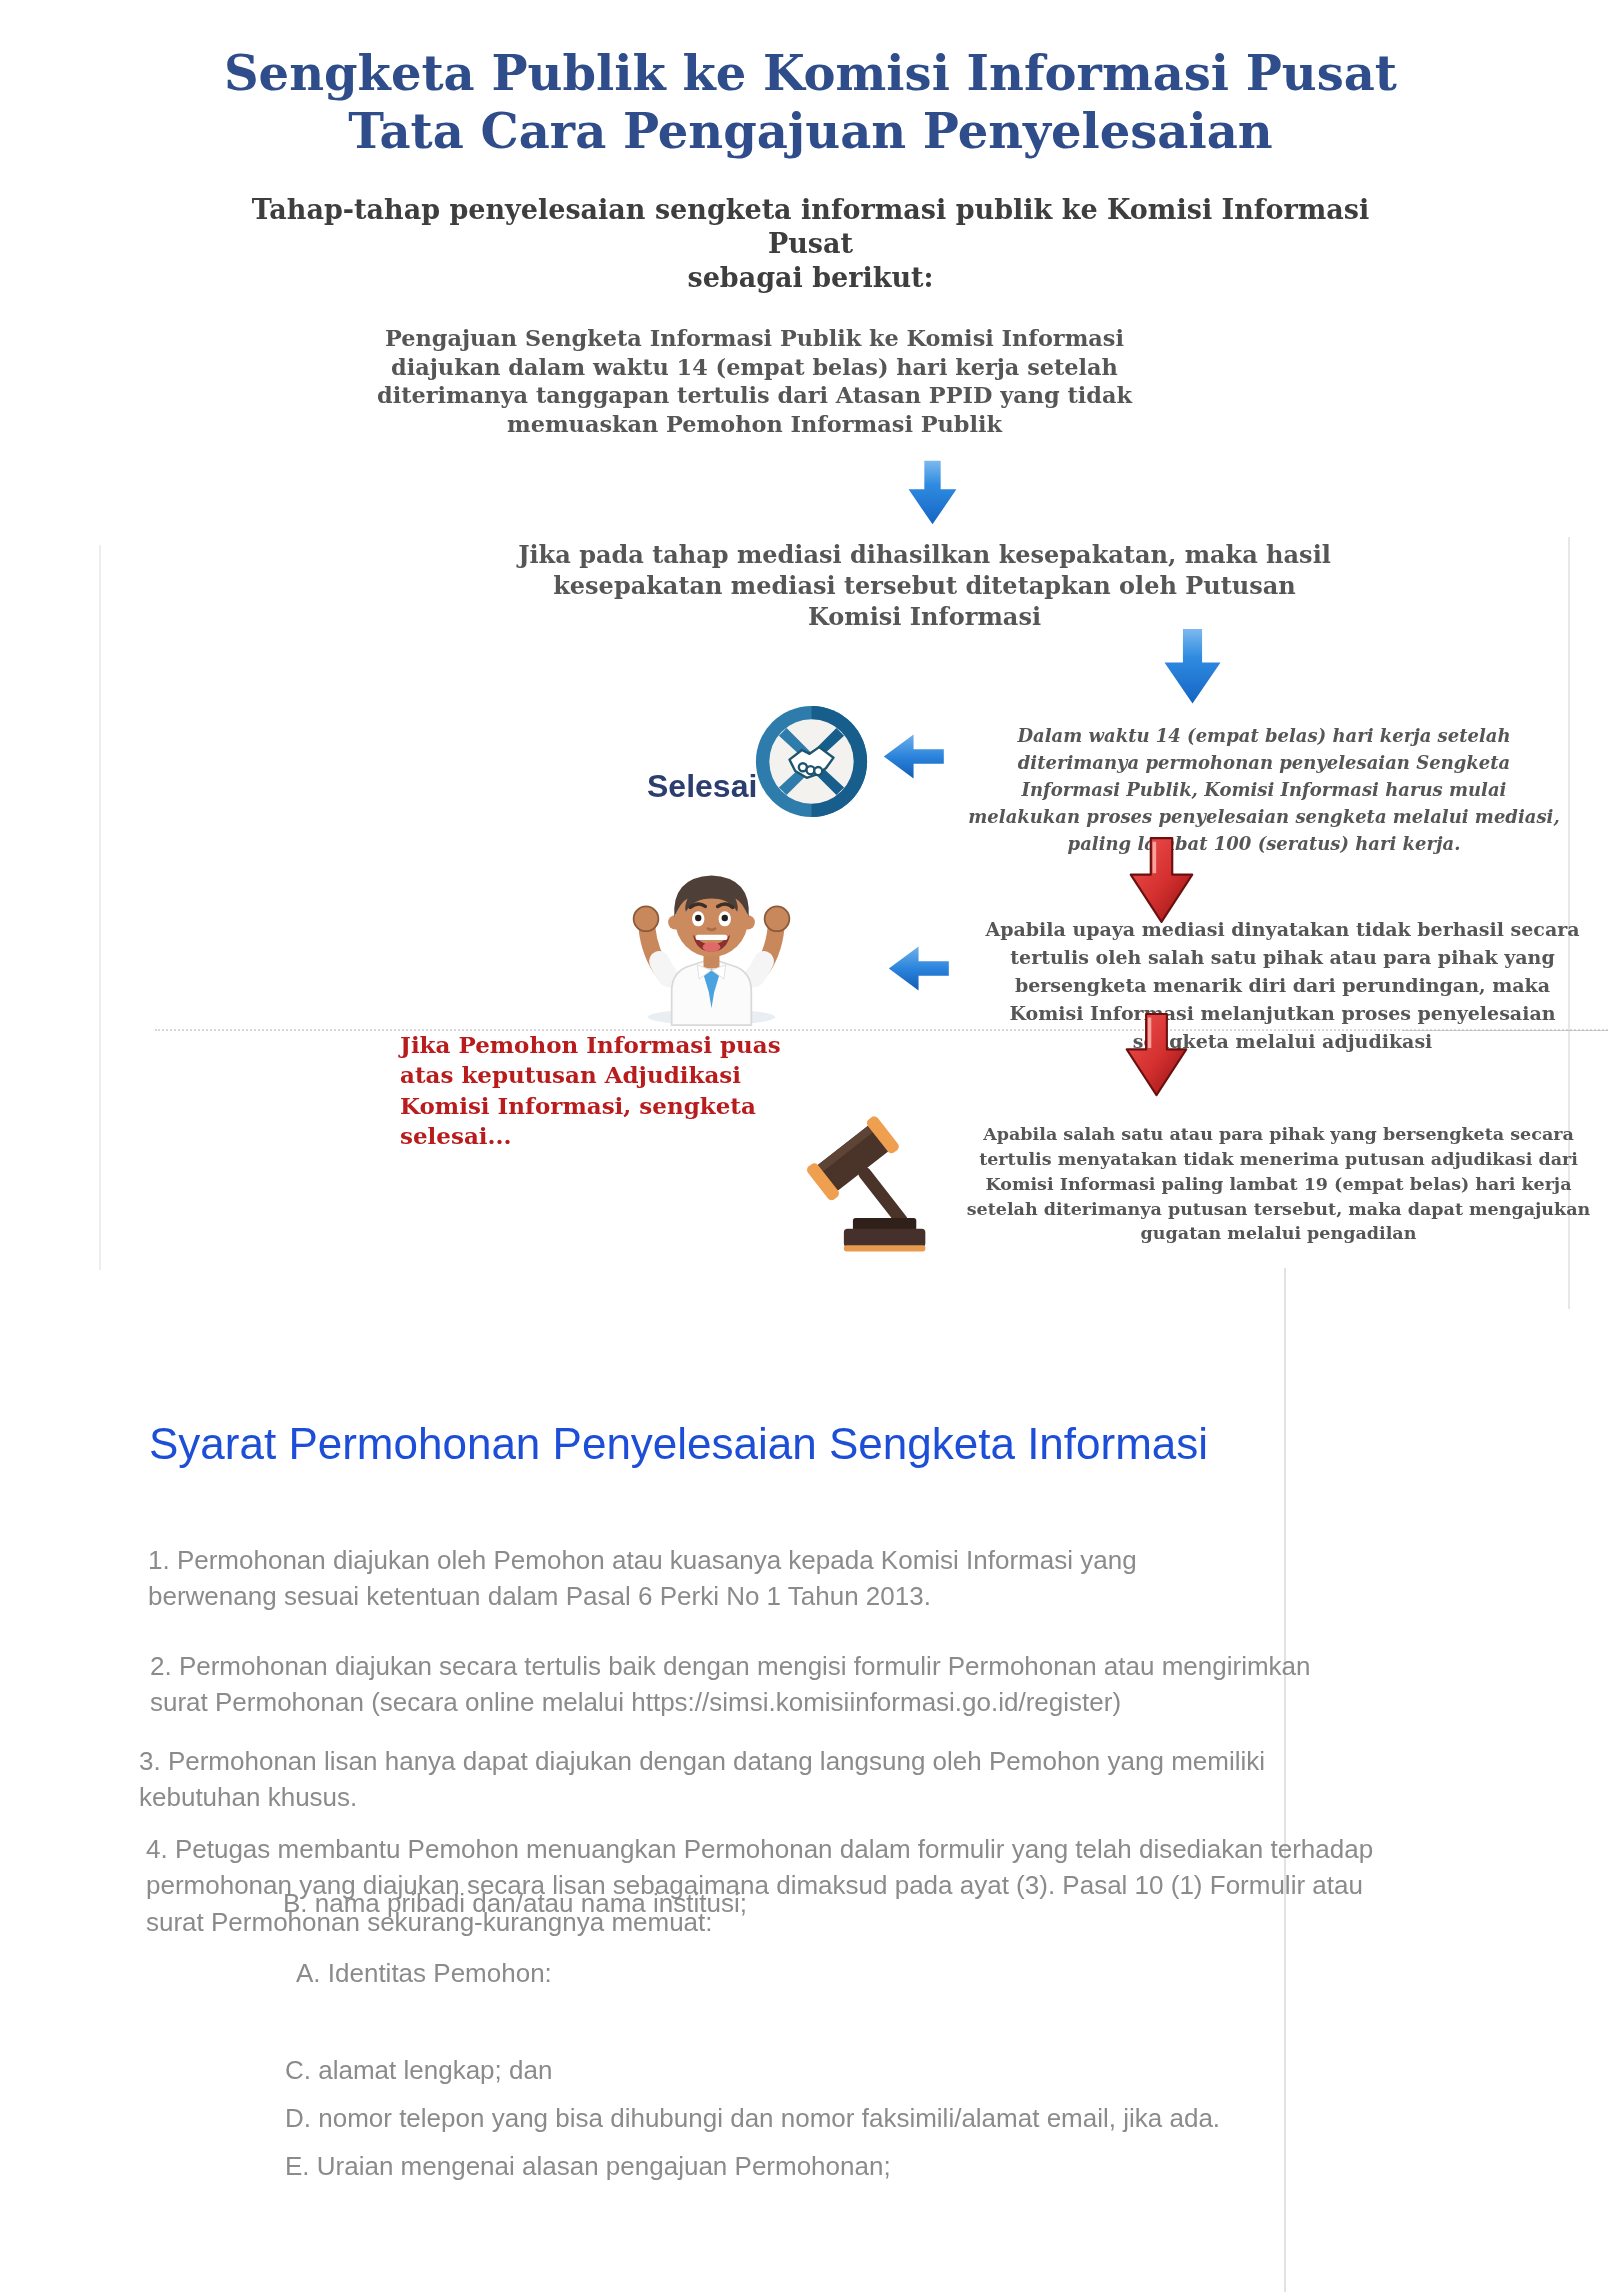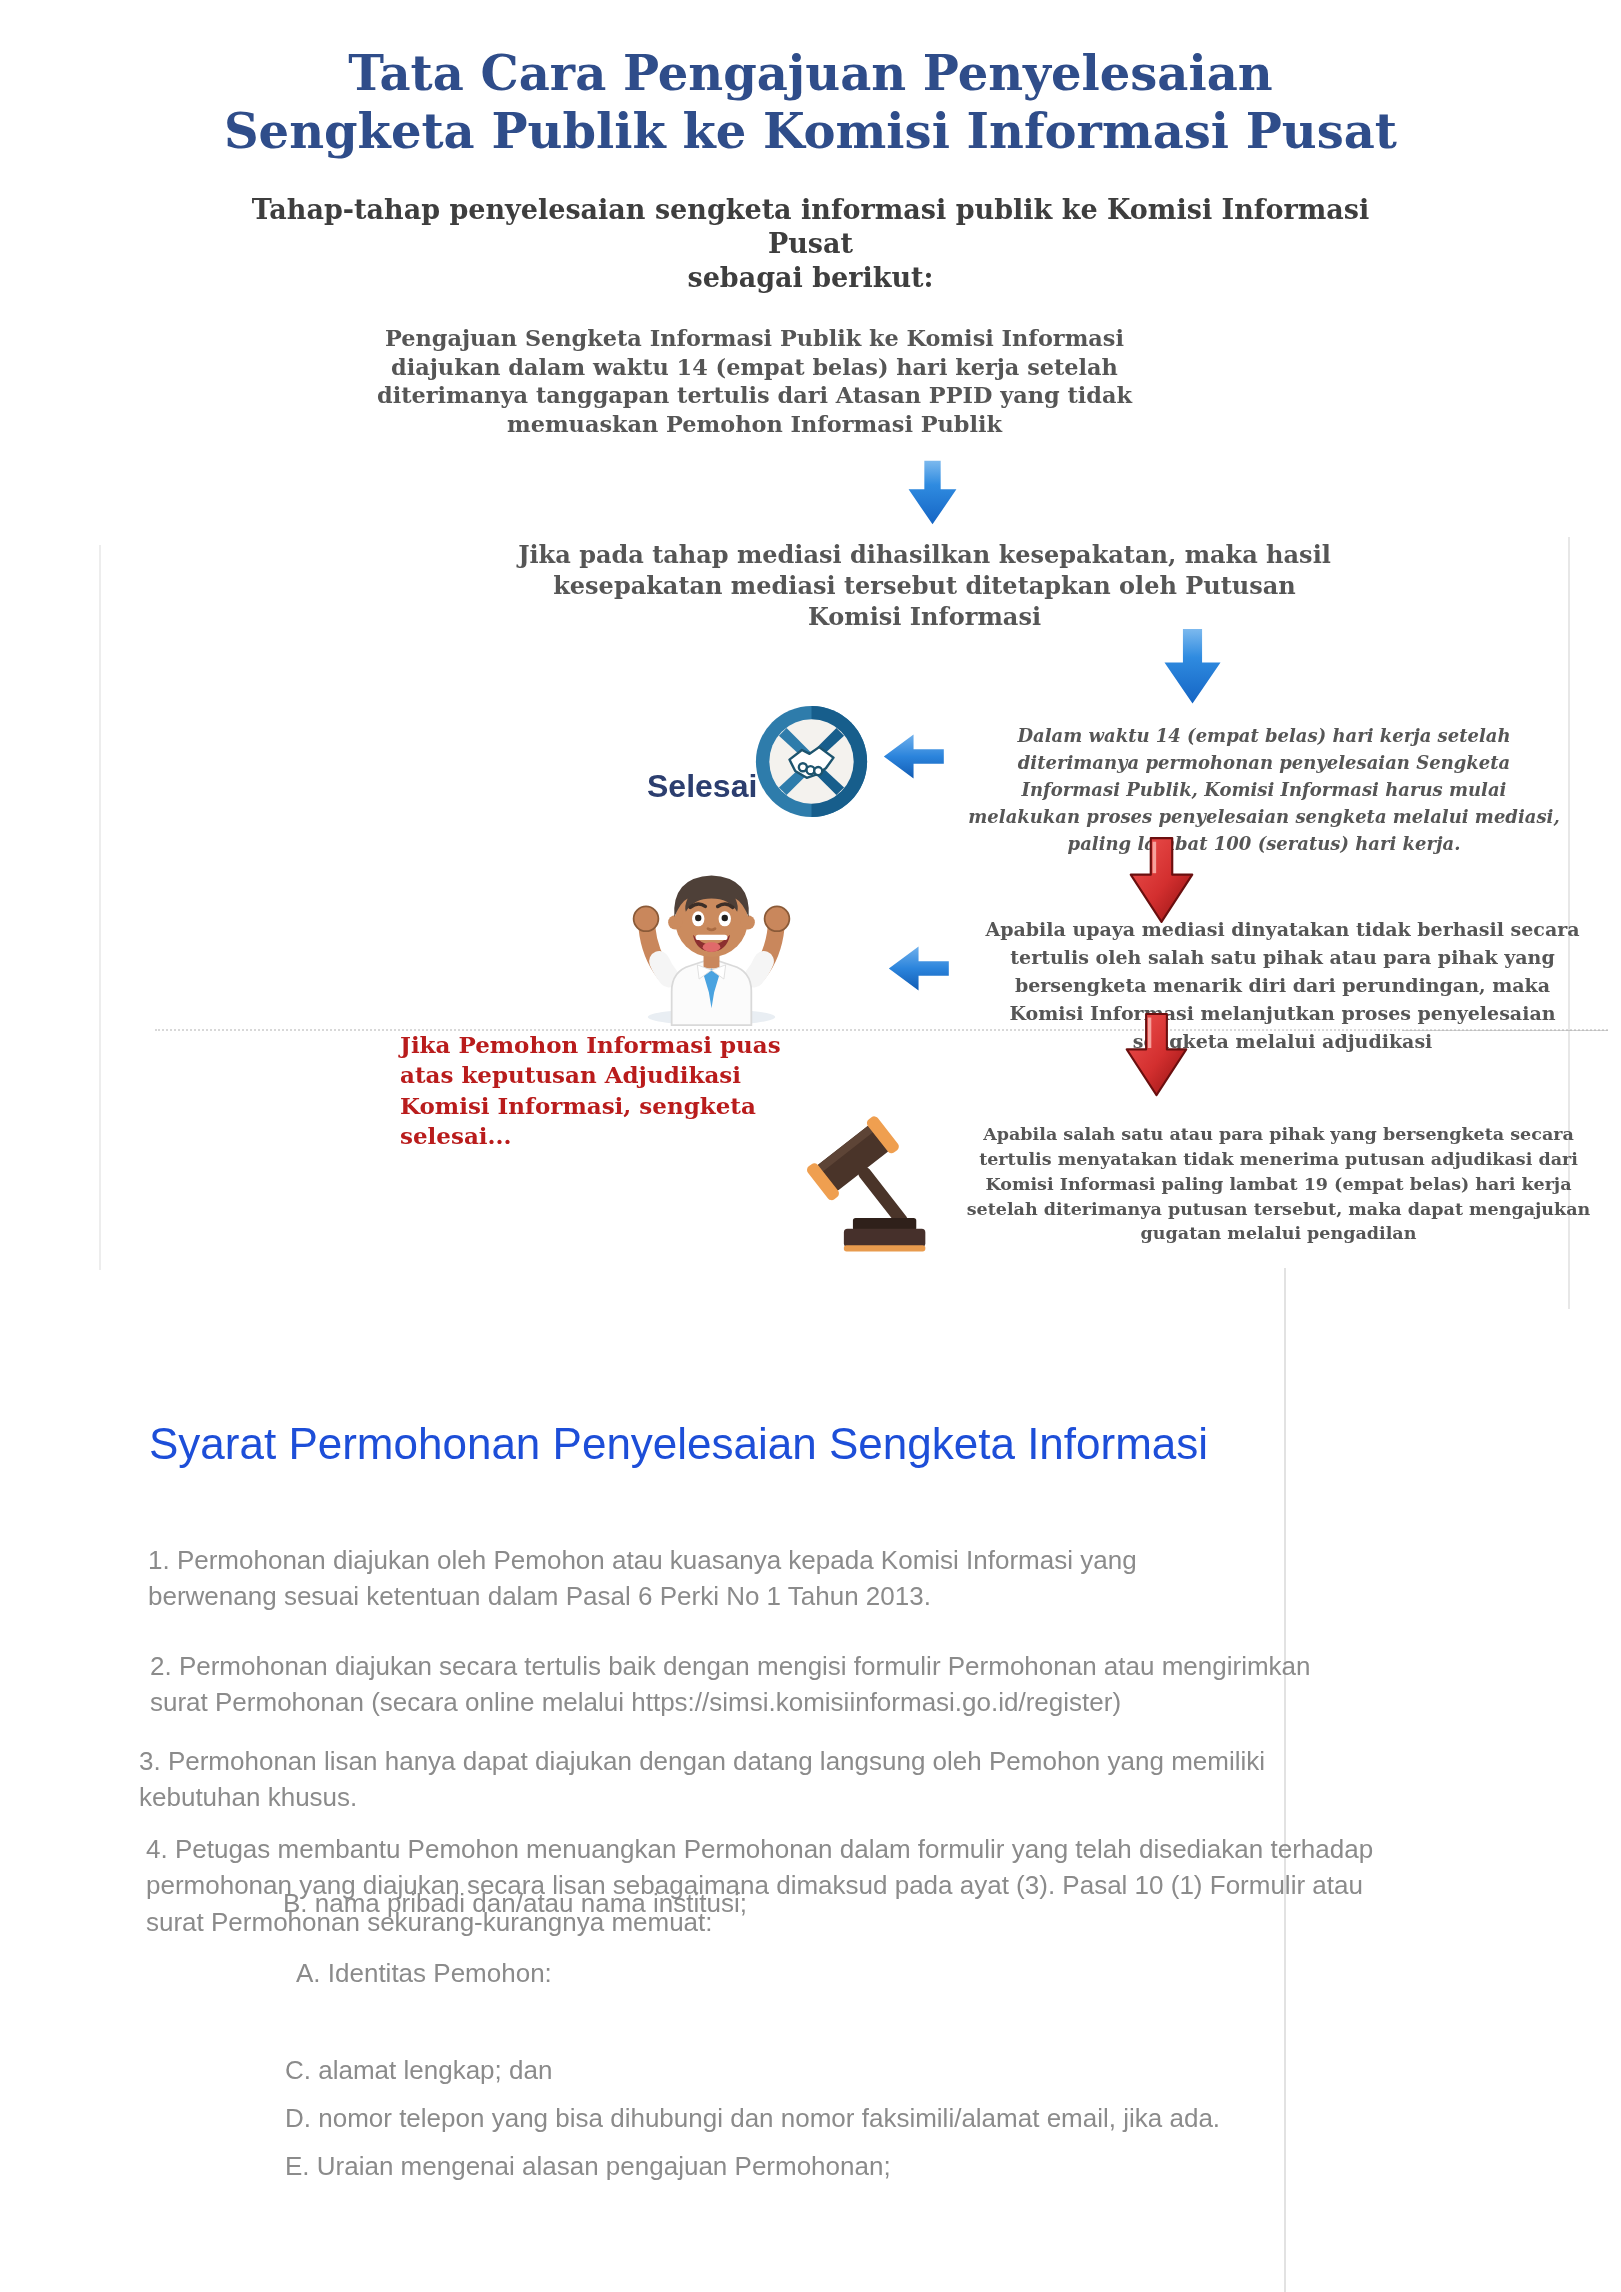--- a/index.html
+++ b/index.html
@@ -77,22 +77,22 @@
   </defs>
 </svg>
 
 <div class="abs vline-upper"></div>
 <div class="abs vline-main"></div>
 <div class="abs vline-left"></div>
 <div class="abs dotted"></div>
 <div class="abs solidseg"></div>
 
 <div class="abs title">
+  <div>Sengketa Publik ke Komisi Informasi Pusat</div>
   <div>Tata Cara Pengajuan Penyelesaian</div>
-  <div>Sengketa Publik ke Komisi Informasi Pusat</div>
 </div>
 <div class="abs subtitle">
   <div>Tahap-tahap penyelesaian sengketa informasi publik ke Komisi Informasi Pusat</div>
   <div>sebagai berikut:</div>
 </div>
 
 <div class="abs flowtxt step1">Pengajuan Sengketa Informasi Publik ke Komisi Informasi diajukan dalam waktu 14 (empat belas) hari kerja setelah diterimanya tanggapan tertulis dari Atasan PPID yang tidak memuaskan Pemohon Informasi Publik</div>
 
 <div class="abs arrow-d1">
   <svg viewBox="0 0 100 120">

